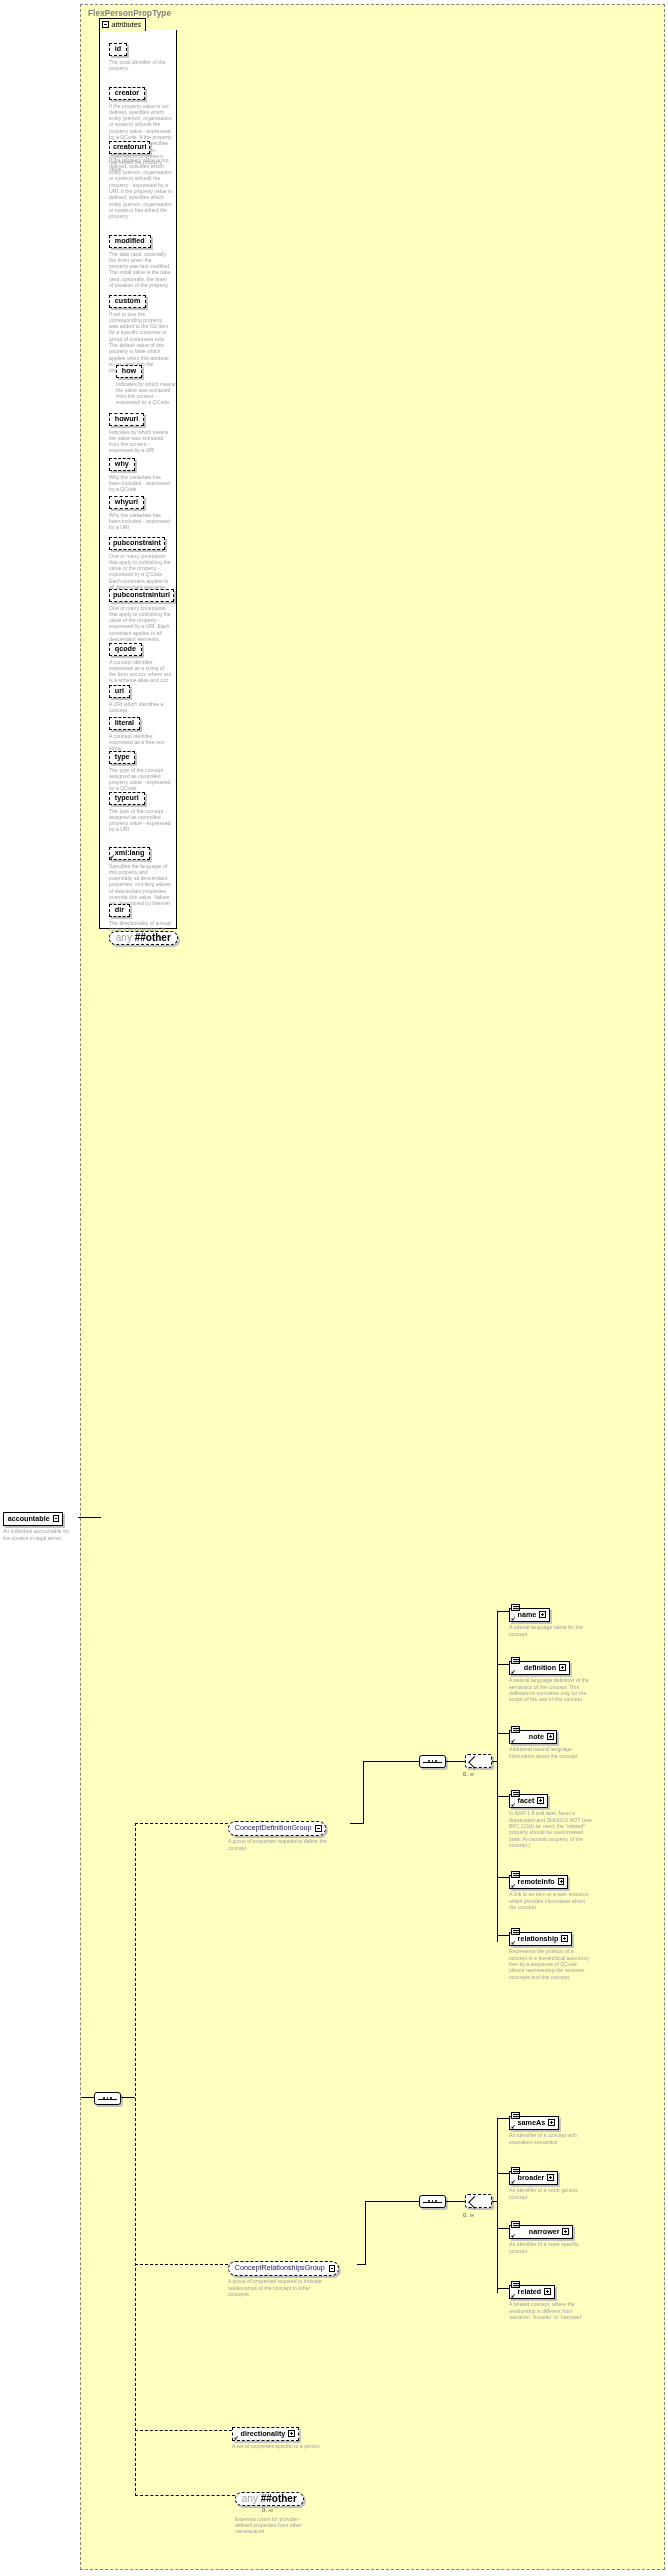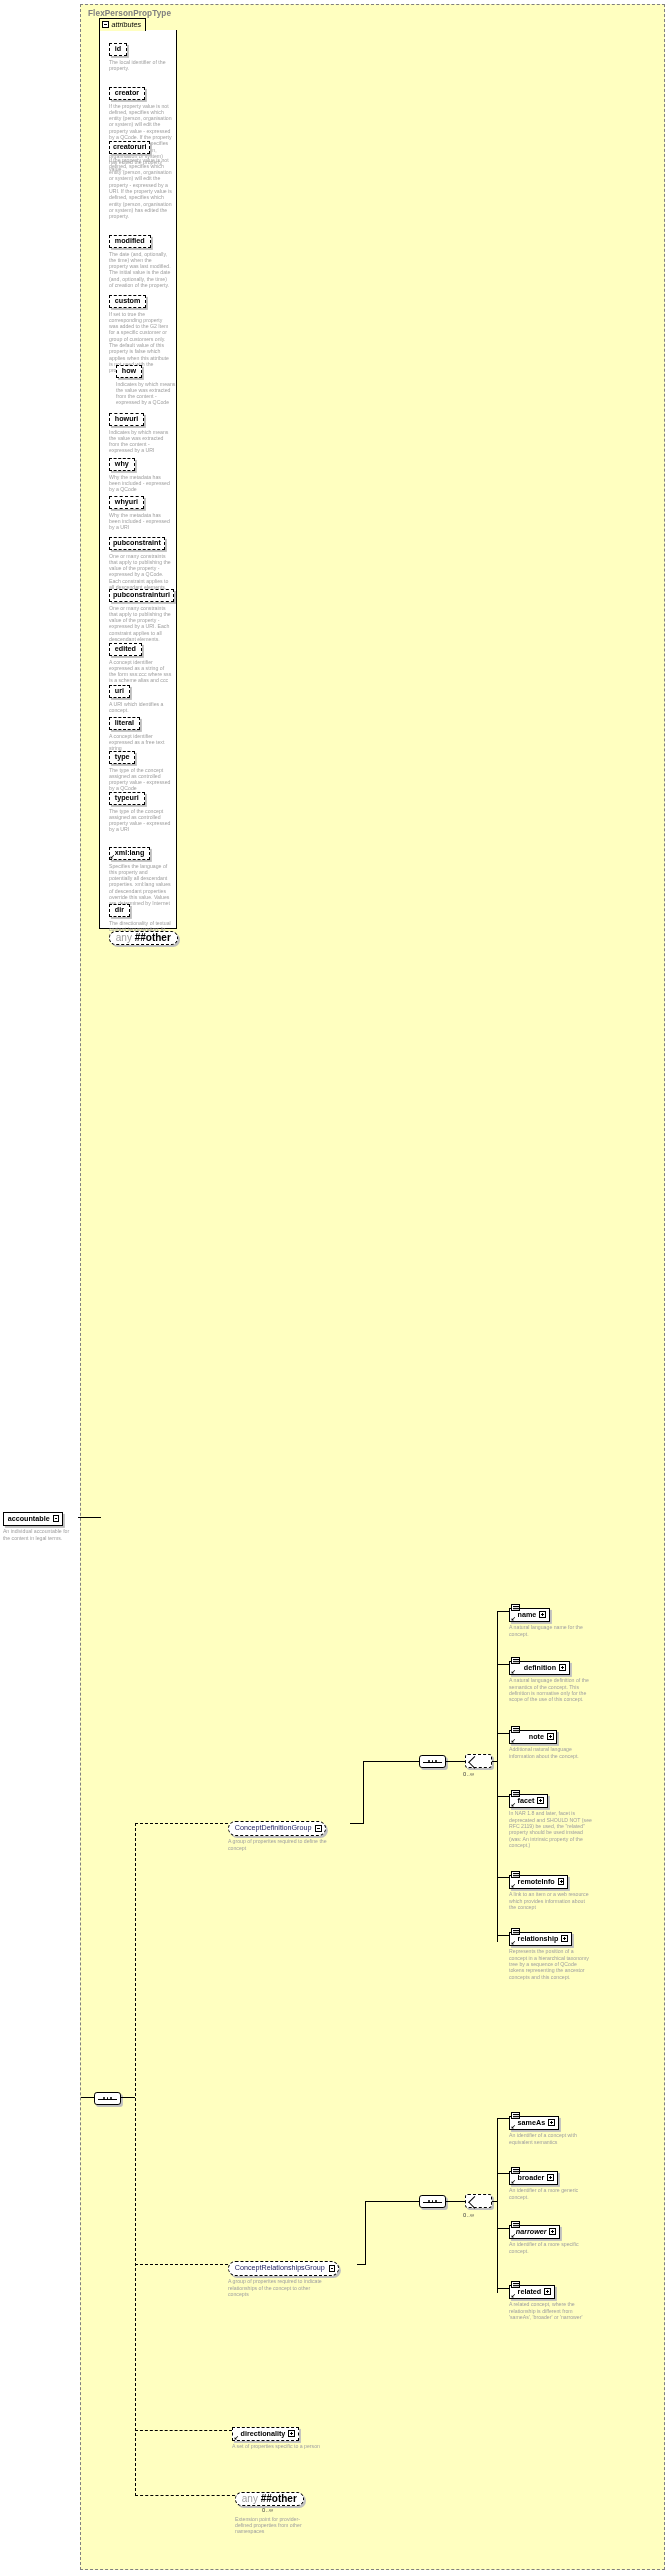--- a/index.html
+++ b/index.html
@@ -309,21 +309,21 @@
     <div class="attr" style="top: 81px; left: 109px; position: absolute;"><div class="attr-box"><span>creator</span></div><div class="attr-desc">If the property value is not defined, specifies which entity (person, organisation or system) will edit the property value - expressed by a QCode. If the property value is defined, specifies which entity (person, organisation or system) has edited the property value.</div></div>
     <div class="attr" style="top: 135px; left: 109px; position: absolute;"><div class="attr-box wide"><span>creatoruri</span></div><div class="attr-desc">If the property value is not defined, specifies which entity (person, organisation or system) will edit the property - expressed by a URI. If the property value is defined, specifies which entity (person, organisation or system) has edited the property.</div></div>
     <div class="attr" style="top: 229px; left: 109px; position: absolute;"><div class="attr-box"><span>modified</span></div><div class="attr-desc">The date (and, optionally, the time) when the property was last modified. The initial value is the date (and, optionally, the time) of creation of the property.</div></div>
     <div class="attr" style="top: 289px; left: 109px; position: absolute;"><div class="attr-box"><span>custom</span></div><div class="attr-desc">If set to true the corresponding property was added to the G2 Item for a specific customer or group of customers only. The default value of this property is false which applies when this attribute is not used with the property.</div></div>
     <div class="attr" style="top: 359px; left: 116px; position: absolute;"><div class="attr-box"><span>how</span></div><div class="attr-desc">Indicates by which means the value was extracted from the content - expressed by a QCode</div></div>
     <div class="attr" style="top: 407px; left: 109px; position: absolute;"><div class="attr-box"><span>howuri</span></div><div class="attr-desc">Indicates by which means the value was extracted from the content - expressed by a URI</div></div>
     <div class="attr" style="top: 452px; left: 109px; position: absolute;"><div class="attr-box"><span>why</span></div><div class="attr-desc">Why the metadata has been included - expressed by a QCode</div></div>
     <div class="attr" style="top: 490px; left: 109px; position: absolute;"><div class="attr-box"><span>whyuri</span></div><div class="attr-desc">Why the metadata has been included - expressed by a URI</div></div>
     <div class="attr" style="top: 531px; left: 109px; position: absolute;"><div class="attr-box wide"><span>pubconstraint</span></div><div class="attr-desc">One or many constraints that apply to publishing the value of the property - expressed by a QCode. Each constraint applies to all descendant elements.</div></div>
     <div class="attr" style="top: 583px; left: 109px; position: absolute;"><div class="attr-box wide"><span>pubconstrainturi</span></div><div class="attr-desc">One or many constraints that apply to publishing the value of the property - expressed by a URI. Each constraint applies to all descendant elements.</div></div>
-    <div class="attr" style="top: 637px; left: 109px; position: absolute;"><div class="attr-box"><span>edited</span></div><div class="attr-desc">A concept identifier expressed as a string of the form sss:ccc where sss is a scheme alias and ccc is a code</div></div>
+    <div class="attr" style="top: 637px; left: 109px; position: absolute;"><div class="attr-box"><span>qcode</span></div><div class="attr-desc">A concept identifier expressed as a string of the form sss:ccc where sss is a scheme alias and ccc is a code</div></div>
     <div class="attr" style="top: 679px; left: 109px; position: absolute;"><div class="attr-box"><span>uri</span></div><div class="attr-desc">A URI which identifies a concept.</div></div>
     <div class="attr" style="top: 711px; left: 109px; position: absolute;"><div class="attr-box"><span>literal</span></div><div class="attr-desc">A concept identifier expressed as a free text string</div></div>
     <div class="attr" style="top: 745px; left: 109px; position: absolute;"><div class="attr-box"><span>type</span></div><div class="attr-desc">The type of the concept assigned as controlled property value - expressed by a QCode</div></div>
     <div class="attr" style="top: 786px; left: 109px; position: absolute;"><div class="attr-box"><span>typeuri</span></div><div class="attr-desc">The type of the concept assigned as controlled property value - expressed by a URI</div></div>
     <div class="attr" style="top: 841px; left: 109px; position: absolute;"><div class="attr-box"><span class="arrow-mark" style="transform: rotate(180deg); left: 0px;">↗</span><span>xml:lang</span></div><div class="attr-desc">Specifies the language of this property and potentially all descendant properties. xml:lang values of descendant properties override this value. Values are determined by Internet BCP 47.</div></div>
     <div class="attr" style="top: 898px; left: 109px; position: absolute;"><div class="attr-box"><span>dir</span></div><div class="attr-desc">The directionality of textual content (enumeration: ltr, rtl)</div></div>
     <div style="position: absolute; left: 109px; top: 927px;"><div class="anyattr-box"><span class="any-word">any </span><span class="other-word">##other</span></div></div>
   </div>
 
 <div id="accountable-wrap">
@@ -406,21 +406,21 @@
         </span>
         <span class="arrow-mark" style="transform: rotate(180deg);">↗</span>
         <span style="margin-left: 3.8px;">broader</span>
         <span class="boxplus"></span>
       </div><div class="elem-desc" style="width: 83px;">An identifier of a more generic concept.</div></div>
     <div style="position: absolute; left: 509px; top: 2220px;"><div class="elem-box">
         <span class="doc-mark">
           <i></i>
         </span>
         <span class="arrow-mark" style="transform: rotate(180deg);">↗</span>
-        <span style="margin-left: 2px; font-style: italic;">narrower</span>
+        <span style="margin-left: 15px;">narrower</span>
         <span class="boxplus"></span>
       </div><div class="elem-desc" style="width: 83px;">An identifier of a more specific concept.</div></div>
     <div style="position: absolute; left: 509px; top: 2280px;"><div class="elem-box">
         <span class="doc-mark">
           <i></i>
         </span>
         <span class="arrow-mark" style="transform: rotate(180deg);">↗</span>
         <span style="margin-left: 3.8px;">related</span>
         <span class="boxplus"></span>
       </div><div class="elem-desc" style="width: 83px;">A related concept, where the relationship is different from 'sameAs', 'broader' or 'narrower'</div></div>

